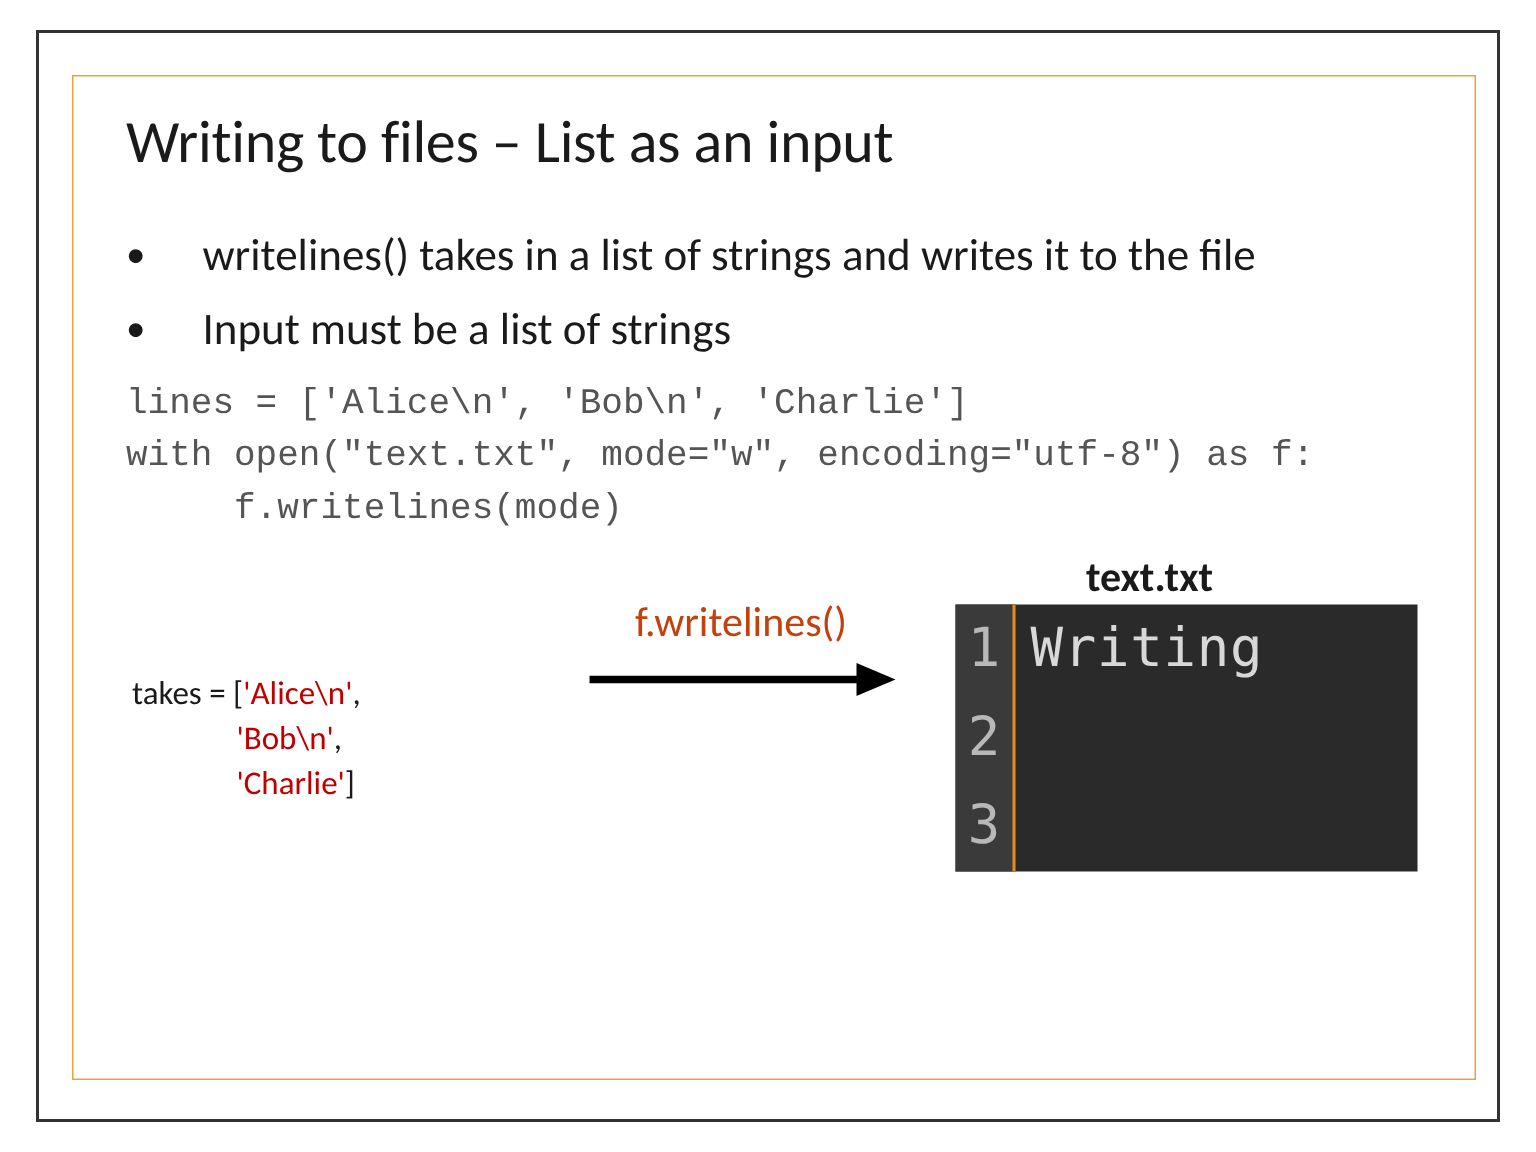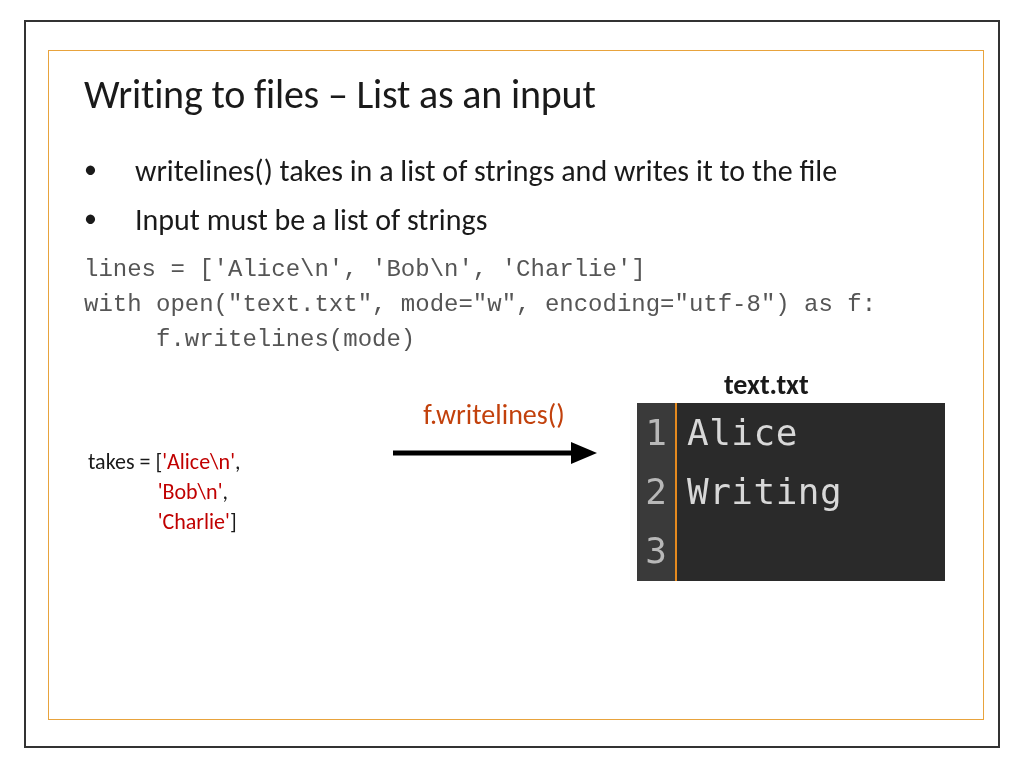--- a/index.html
+++ b/index.html
@@ -159,20 +159,19 @@
 
     <div class="file-label">text.txt</div>
 
     <div class="editor">
       <div class="gutter">
         <div>1</div>
         <div>2</div>
         <div>3</div>
       </div>
       <div class="filetext">
-        <div>Alice</div>
         <div>Writing</div>
       </div>
     </div>
 
   </div>
 
 </div>
 
 </body></html>

